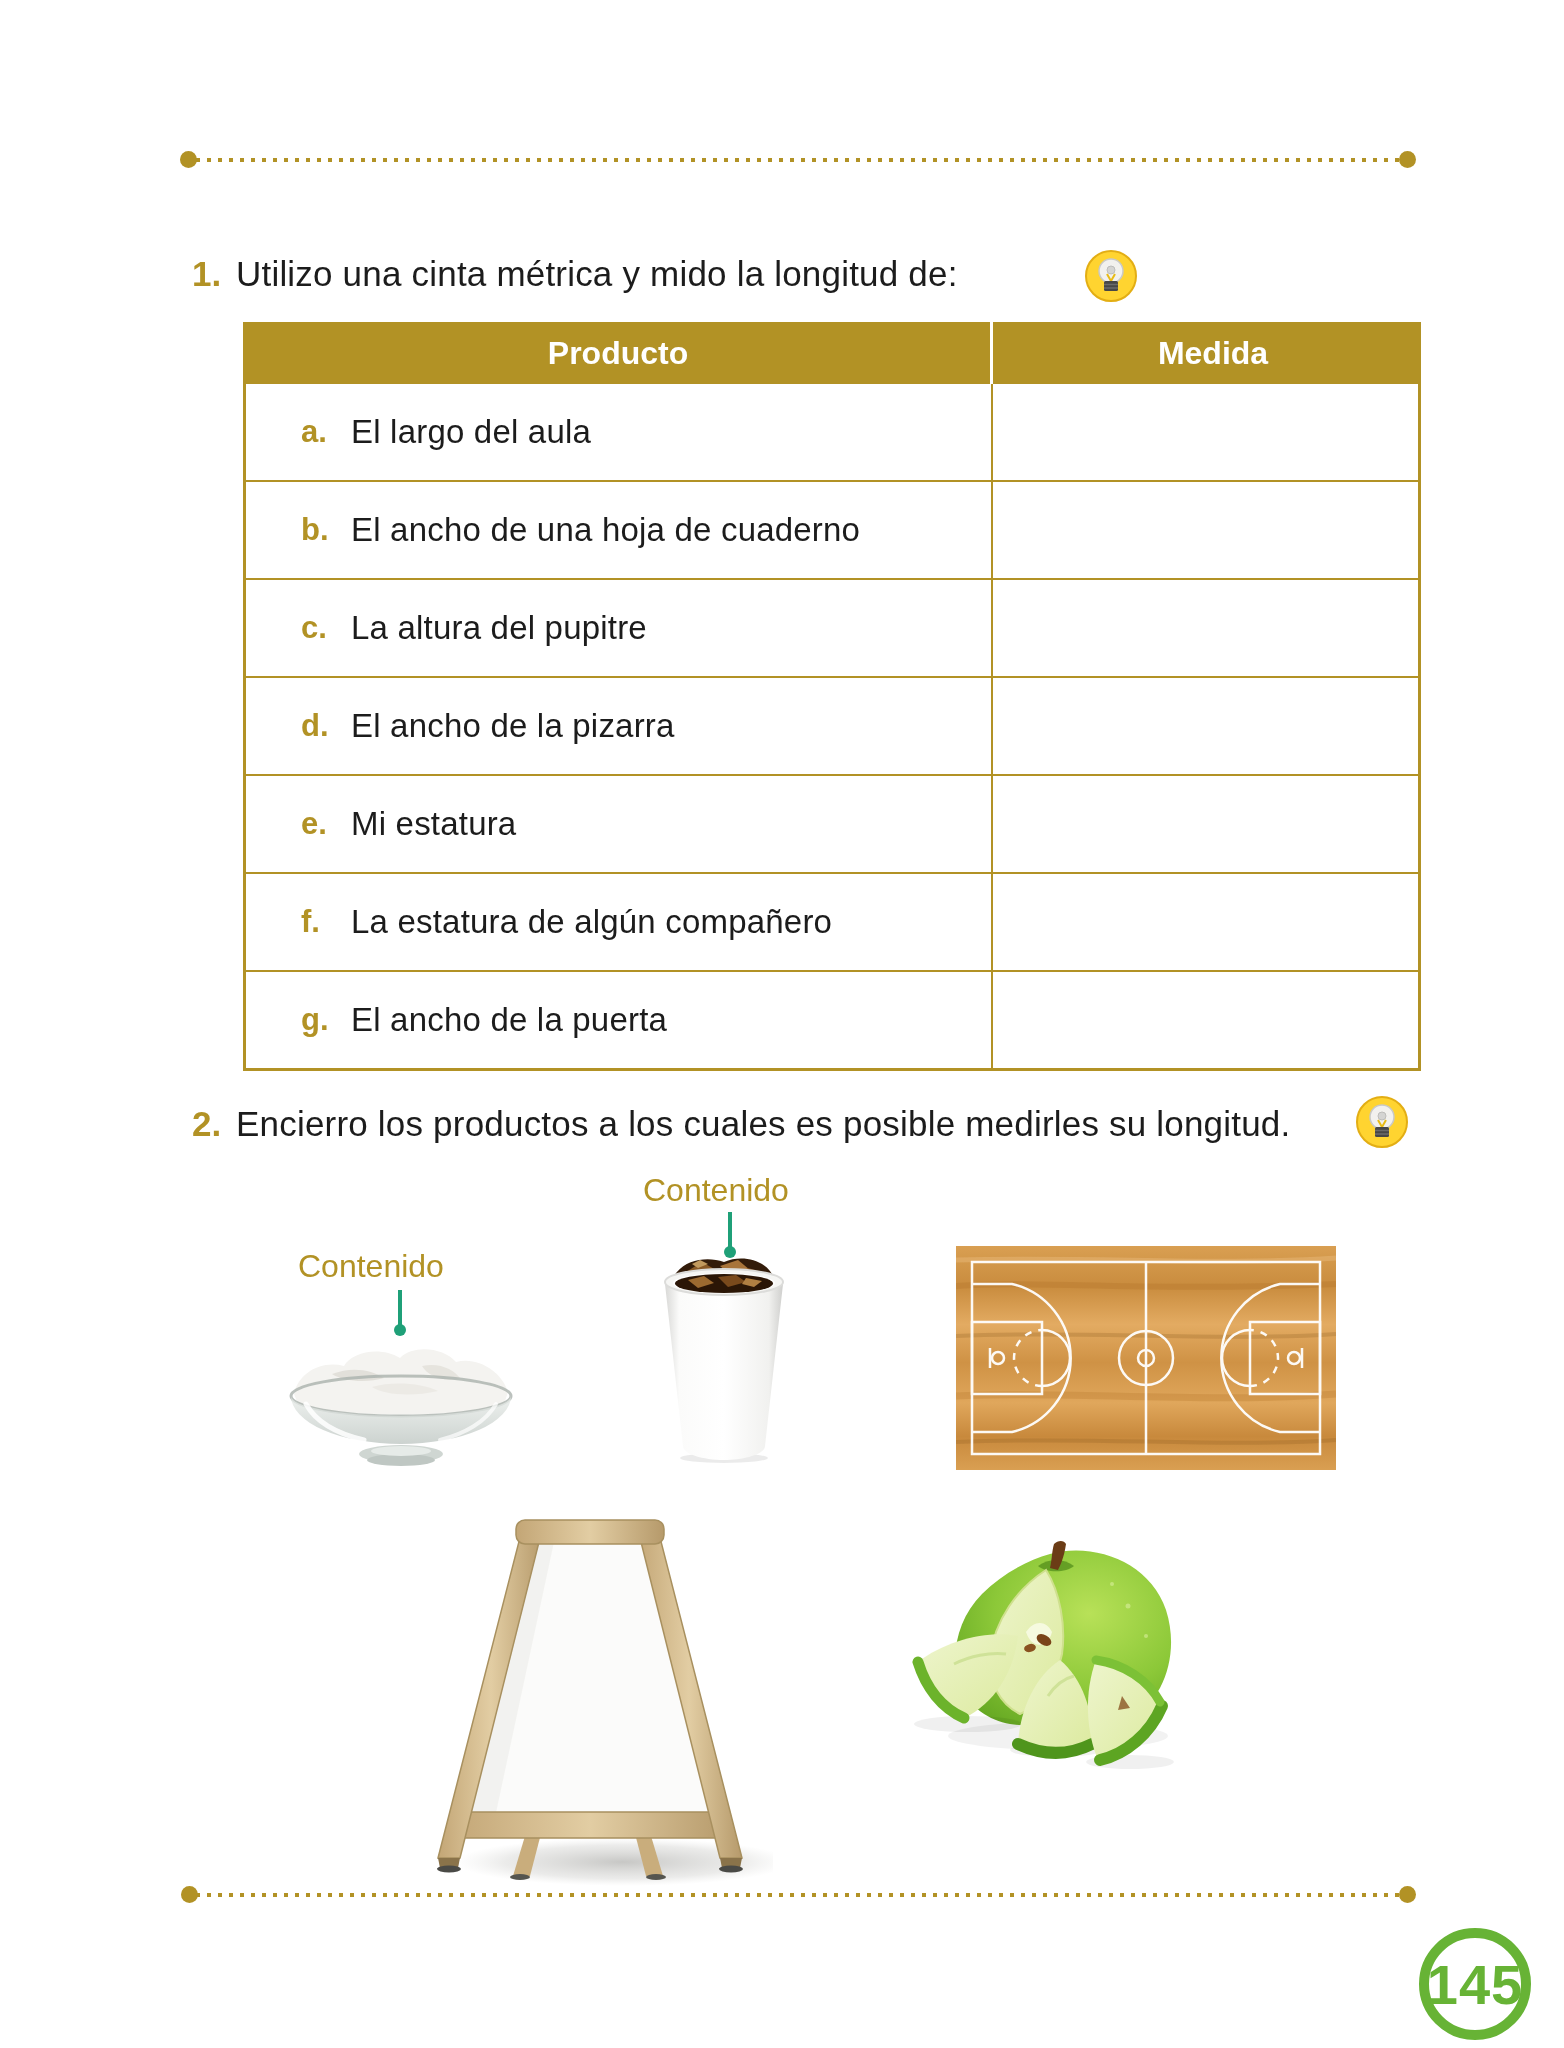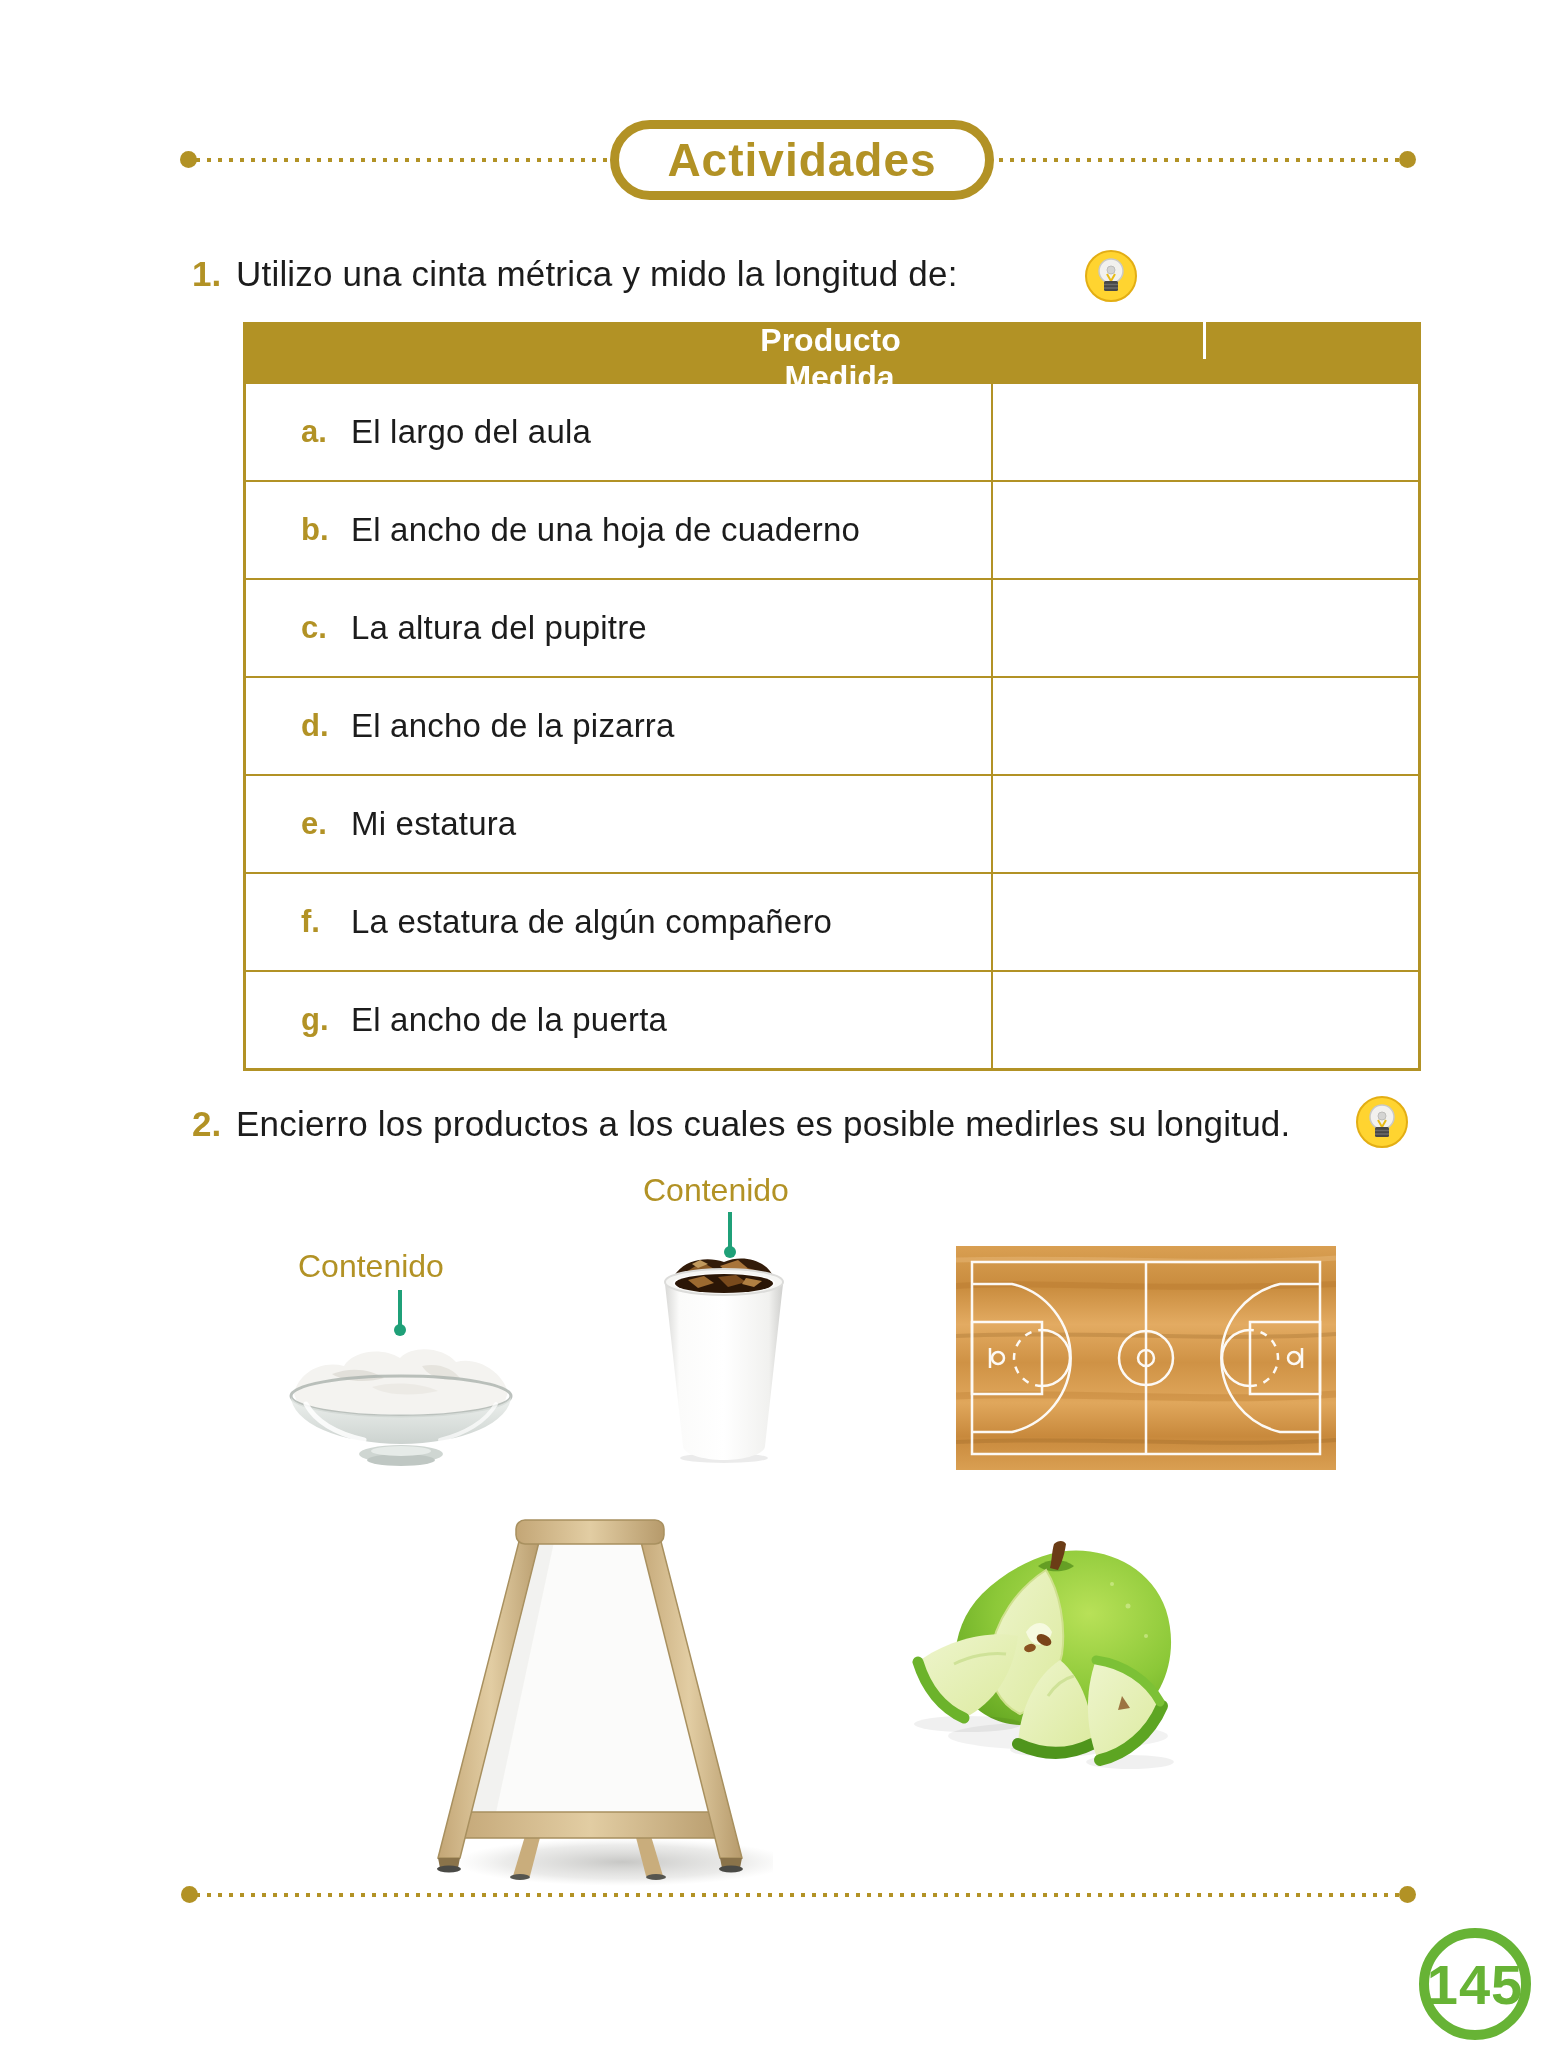--- a/index.html
+++ b/index.html
@@ -27,21 +27,21 @@
   .badge span{color:var(--gold);font-weight:bold;font-size:46px;letter-spacing:1px;}
   
   .q-line{position:absolute;display:flex;align-items:flex-start;font-size:35px;color:var(--ink);}
   .q-num{color:var(--gold);font-weight:bold;min-width:44px;}
   .q-text{margin-left:0;letter-spacing:0.2px;}
   .bulb{position:absolute;width:52px;height:52px;}
   
   .mtable{position:absolute;left:243px;top:322px;width:1178px;box-sizing:border-box;
     border:3px solid var(--gold);border-top:none;}
   .thead{display:flex;height:62px;background:var(--gold);color:#fff;font-weight:bold;
-    font-size:32px;align-items:center;flex-direction:column;}
+    font-size:32px;align-items:center;}
   .th1{width:747px;text-align:center;border-right:3px solid #fff;box-sizing:border-box;
     height:100%;display:flex;align-items:center;justify-content:center;}
   .th2{flex:1;height:100%;display:flex;align-items:center;justify-content:center;padding-left:15px;}
   .trow{display:flex;height:96px;align-items:stretch;font-size:33px;background:#fff;}
   .trow + .trow{border-top:2px solid var(--gold);}
   .td1{width:747px;display:flex;align-items:center;border-right:2px solid var(--gold);
     box-sizing:border-box;}
   .letter{margin-left:55px;width:50px;color:var(--gold);font-weight:bold;font-size:31px;}
   .ptext{color:var(--ink);letter-spacing:0.2px;}
   .td2{flex:1;}
@@ -59,23 +59,20 @@
     font-weight:bold;font-size:56px;letter-spacing:1px;}
 </style>
 </head>
 <body>
 
 <div class="page">
 
   <div class="dotted-rule rule-top"></div>
   <div class="rule-dot" style="left:180px;top:151px;"></div>
   <div class="rule-dot" style="left:1399px;top:151px;"></div>
-  <div class="badge">
-    <span>Actividades</span>
-  </div>
 
   <div class="q-line" style="left:192px;top:254px;">
     <span class="q-num">1.</span>
     <span class="q-text">Utilizo una cinta métrica y mido la longitud de:</span>
   </div>
   <svg class="bulb" style="left:1085px;top:250px;" viewBox="0 0 52 52">
     <circle cx="26" cy="26" r="25" fill="#ffd430" stroke="#e3ae14" stroke-width="2"></circle>
     <circle cx="26" cy="21" r="12" fill="#f2f1ee" stroke="#c9c9c6" stroke-width="1.5"></circle>
     <circle cx="26" cy="20" r="4" fill="#d4d4d2" stroke="#bdbdbb" stroke-width="1"></circle>
     <path d="M22,24 L26,31 M30,24 L26,31" stroke="#e8bb16" stroke-width="2" fill="none"></path>

